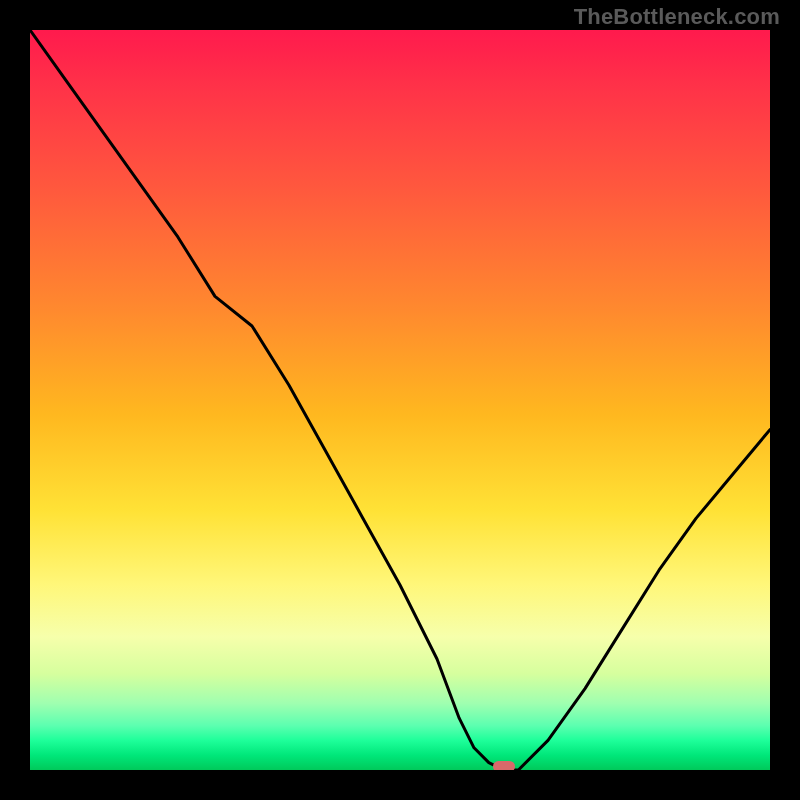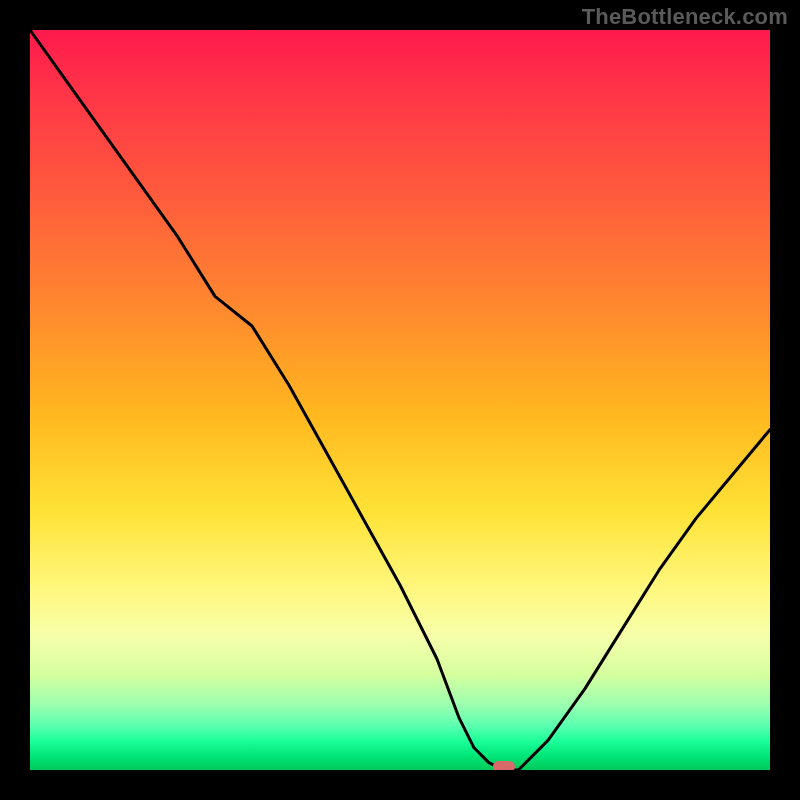--- a/index.html
+++ b/index.html
@@ -12,21 +12,21 @@
   }
   .frame {
     position: relative;
     width: 800px;
     height: 800px;
     background: #000;
   }
   .watermark {
     position: absolute;
     top: 4px;
-    right: 12px;
+    right: 20px;
     color: #5a5a5a;
     font-size: 22px;
     font-weight: 600;
     letter-spacing: 0.2px;
     z-index: 10;
   }
   .plot-area {
     position: absolute;
     left: 30px;
     top: 30px;

